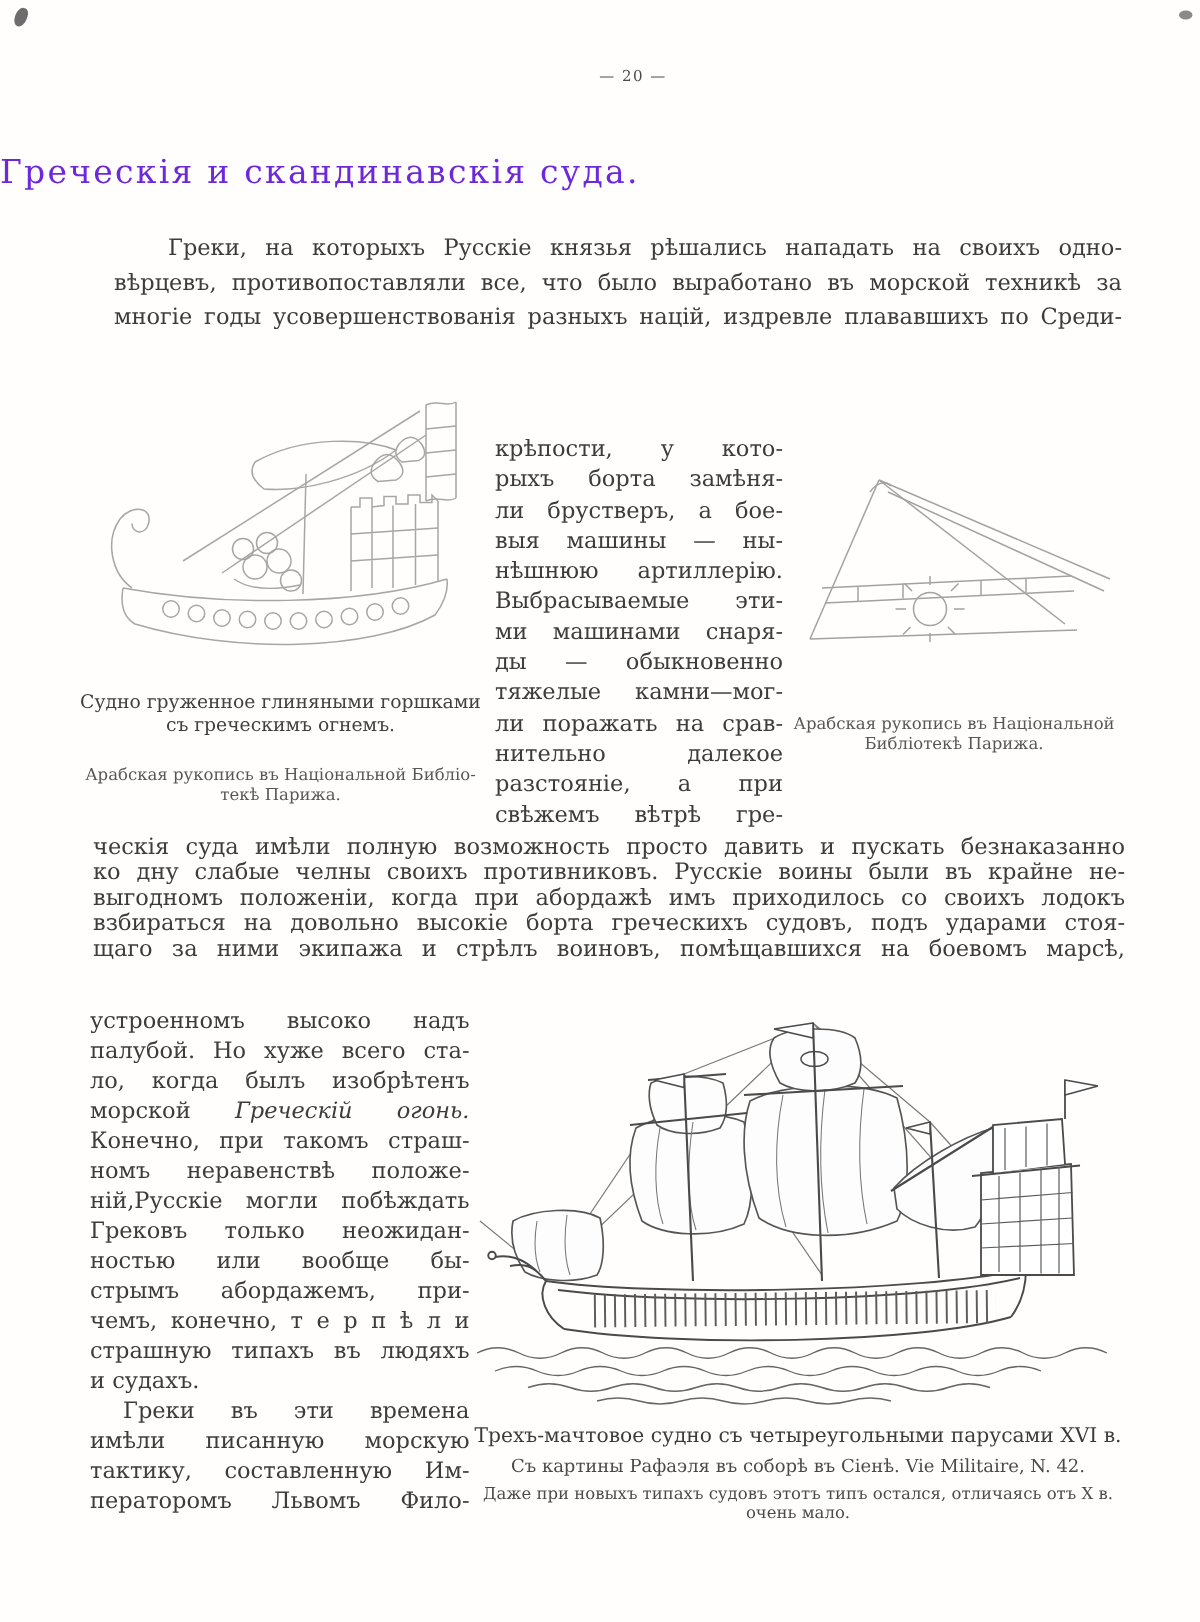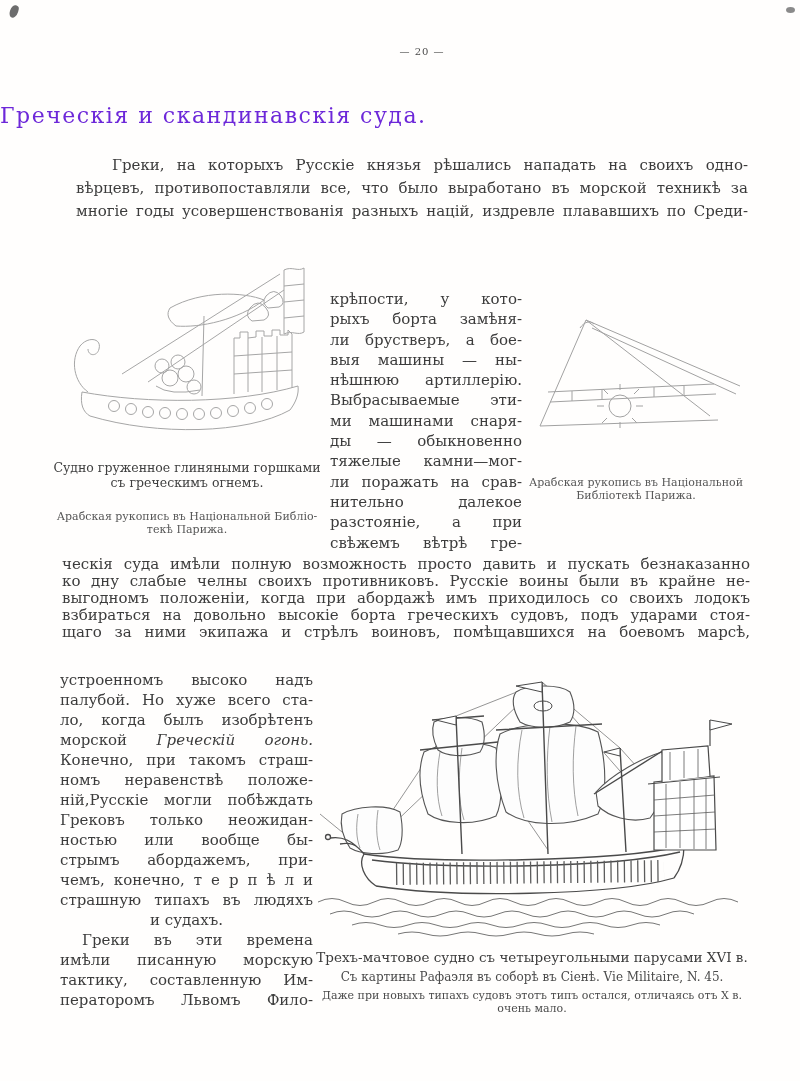--- a/index.html
+++ b/index.html
@@ -35,21 +35,21 @@
   .fig svg { display:inline-block; }
 
   .caption { font-size:12.5px; line-height:15px; color:#404040; margin-top:4px; }
   .source  { font-size:11px;   line-height:13px; color:#565656; margin-top:20px; }
 
   .para-two { position:absolute; left:62px; top:556px; width:688px;
               font-size:15px; line-height:17px; }
 
   .leftcol { position:absolute; left:60px; top:670px; width:253px;
              font-size:15px; line-height:20px; }
-  .leftcol p { margin:0;text-align:center; }
+  .leftcol p { margin:0; }
   .indent { text-indent:22px; }
   em { font-style:italic; }
 
   .ship-caption { font-size:13.5px; line-height:17px; margin-top:5px; color:#3b3b3b; }
   .ship-source  { font-size:12px;   line-height:15px; margin-top:4px; color:#4a4a4a; }
   .ship-note    { font-size:11px;   line-height:13px; margin-top:4px; color:#4a4a4a; }
 </style>
 </head>
 <body>
 
@@ -224,18 +224,18 @@
       <path d="M398,56 l22,4 l-22,6 Z" fill="#ffffff" stroke="#4a4a4a" stroke-width="1"></path>
 
       <g fill="none" stroke="#666666" stroke-width="0.9">
         <path d="M6,238 q14,-7 28,0 q14,7 28,0 q14,-7 28,0 q14,7 28,0 q14,-7 28,0 q14,7 28,0 q14,-7 28,0 q14,7 28,0 q14,-7 28,0 q14,7 28,0 q14,-7 28,0 q14,7 28,0 q14,-7 28,0 q14,7 28,0 q14,-7 28,0"></path>
         <path d="M18,250 q14,-6 28,0 q14,6 28,0 q14,-6 28,0 q14,6 28,0 q14,-6 28,0 q14,6 28,0 q14,-6 28,0 q14,6 28,0 q14,-6 28,0 q14,6 28,0 q14,-6 28,0 q14,6 28,0 q14,-6 28,0"></path>
         <path d="M40,261 q14,-5 28,0 q14,5 28,0 q14,-5 28,0 q14,5 28,0 q14,-5 28,0 q14,5 28,0 q14,-5 28,0 q14,5 28,0 q14,-5 28,0 q14,5 28,0 q14,-5 28,0"></path>
         <path d="M86,270 q14,-4 28,0 q14,4 28,0 q14,-4 28,0 q14,4 28,0 q14,-4 28,0 q14,4 28,0 q14,-4 28,0"></path>
       </g>
     </svg>
     <figcaption class="ship-caption">Трехъ-мачтовое судно съ четыреугольными парусами XVI в.</figcaption>
-    <div class="ship-source">Съ картины Рафаэля въ соборѣ въ Сіенѣ. Vie Militaire, N. 45.</div>
+    <div class="ship-source">Съ картины Рафаэля въ соборѣ въ Сіенѣ. Vie Militaire, N. 42.</div>
     <div class="ship-note prelines">Даже при новыхъ типахъ судовъ этотъ типъ остался, отличаясь отъ X в.
 очень мало.</div>
   </figure>
 
 </div>
 
 </body></html>

